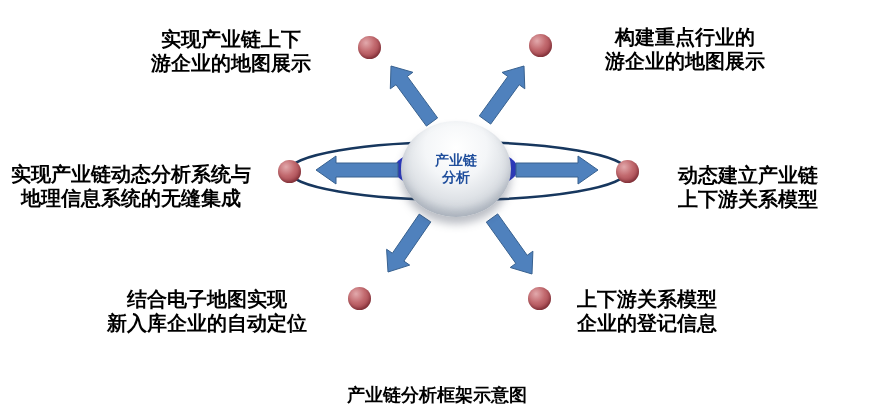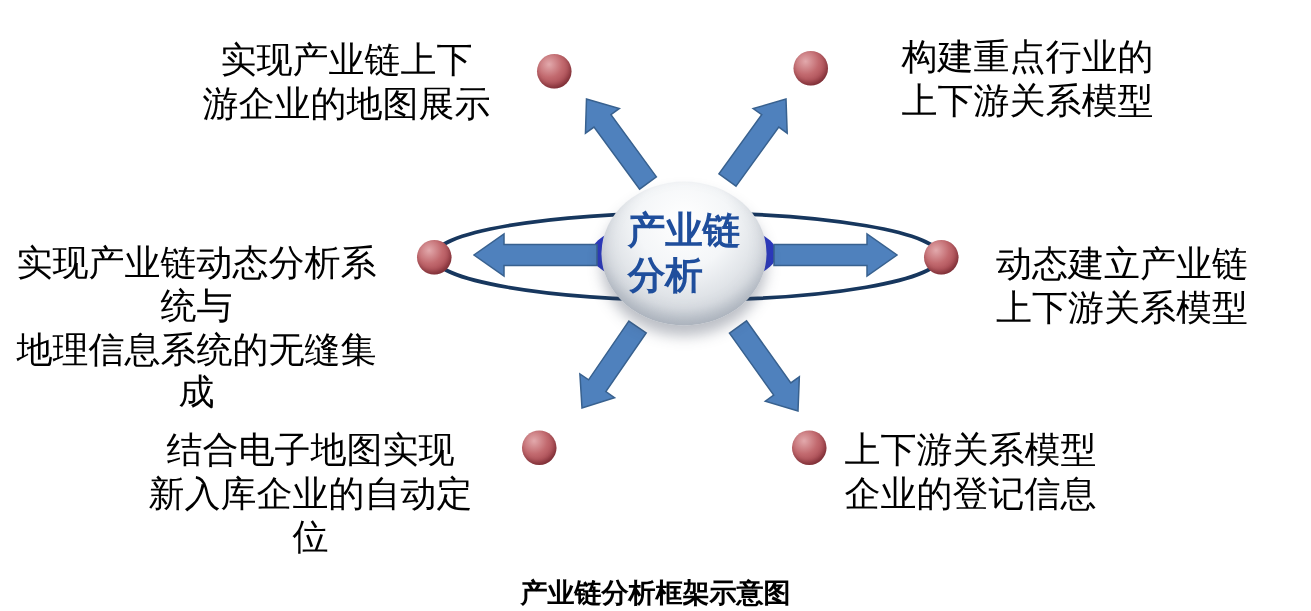--- a/index.html
+++ b/index.html
@@ -25,37 +25,37 @@
     background: radial-gradient(circle at 50% 28%, #ffffff 0%, #f4f6f8 35%, #d9dde2 65%, #b4bcc4 88%, #9aa3ad 100%);
     box-shadow: 0 7px 9px rgba(60,70,90,0.35), inset 0 -6px 10px rgba(120,130,145,0.35);
     z-index: 3;
     display: flex;
     align-items: center;
     justify-content: center;
   }
   .sphere-label {
     color: #1f4e9c;
     font-weight: bold;
-    font-size: 25px;
+    font-size: 14px;
     line-height: 1.2;
-    text-align: left;
+    text-align: center;
     white-space: pre-line;
   }
   .node {
     position: absolute;
     width: 23px; height: 23px;
     border-radius: 50%;
     background: radial-gradient(circle at 35% 30%, #e2a9ac 0%, #c26a6f 40%, #a84a52 72%, #7e3038 100%);
     box-shadow: inset -1px -2px 3px rgba(60,10,15,0.35);
     z-index: 4;
   }
   .label {
     position: absolute;
-    font-weight: normal;
-    font-size: 24px;
+    font-weight: bold;
+    font-size: 20px;
     line-height: 1.2;
     color: #000000;
     text-align: center;
     white-space: pre-line;
     z-index: 5;
   }
   .caption {
     position: absolute;
     left: 0; right: 0;
     top: 383px;
@@ -93,21 +93,21 @@
   <div class="node" style="left:358px; top:36px;"></div>
   <div class="node" style="left:529px; top:34px;"></div>
   <div class="node" style="left:278px; top:160px;"></div>
   <div class="node" style="left:616px; top:160px;"></div>
   <div class="node" style="left:348px; top:287px;"></div>
   <div class="node" style="left:528px; top:287px;"></div>
 
   <div class="label" style="left:126px; top:27px;  width:210px;">实现产业链上下
 游企业的地图展示</div>
   <div class="label" style="left:585px; top:25px;  width:200px;">构建重点行业的
-上下游关系模型</div>
+游企业的地图展示</div>
   <div class="label" style="left:1px;   top:162px; width:260px;">实现产业链动态分析系统与
 地理信息系统的无缝集成</div>
   <div class="label" style="left:92px;  top:287px; width:230px;">结合电子地图实现
 新入库企业的自动定位</div>
   <div class="label" style="left:648px; top:163px; width:200px;">动态建立产业链
 上下游关系模型</div>
   <div class="label" style="left:547px; top:287px; width:200px;">上下游关系模型
 企业的登记信息</div>
 
   <div class="caption">产业链分析框架示意图</div>

